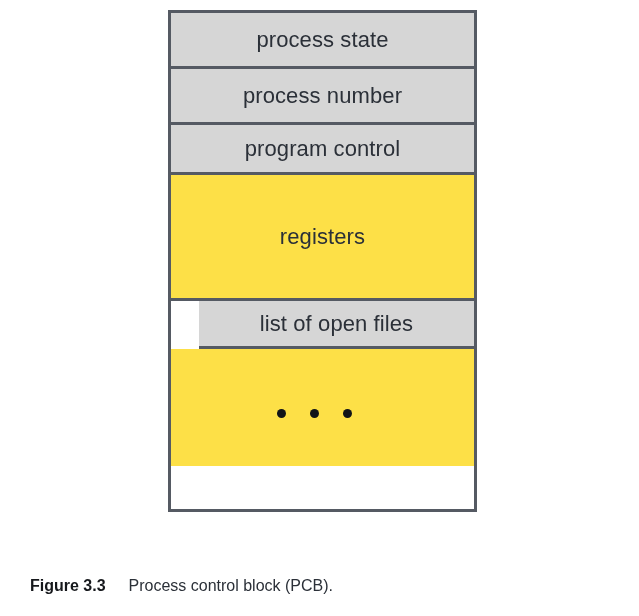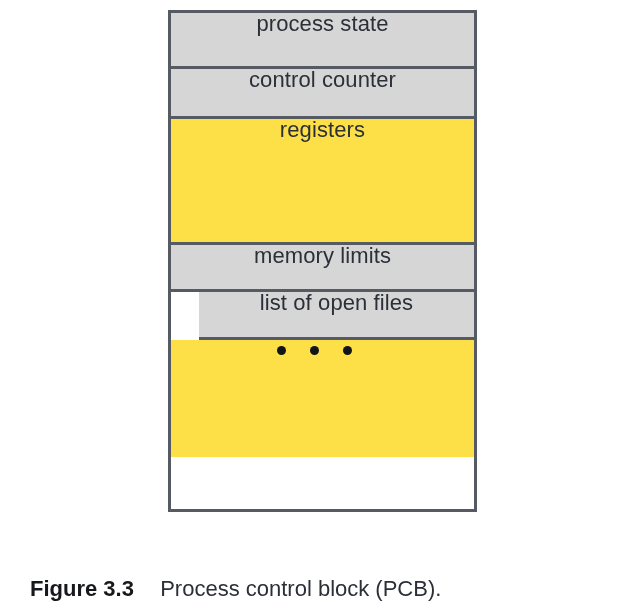--- a/index.html
+++ b/index.html
@@ -24,21 +24,21 @@
     box-sizing: border-box;
     border: 3px solid #555a63;
     background: #ffffff;
     display: flex;
     flex-direction: column;
   }
 
   .pcb-row {
     box-sizing: border-box;
     display: flex;
-    align-items: flex-start;
+    align-items: center;
     justify-content: center;
     border-bottom: 3px solid #555a63;
     position: relative;
   }
   .pcb-row:last-child {
     border-bottom: none;
   }
 
   .fill-gray  { background: #d6d6d6; }
   .fill-blue  { background: #fde047; }
@@ -72,21 +72,21 @@
     width: 9px;
     height: 9px;
     border-radius: 50%;
     background: #111418;
   }
 
   #figure-caption {
     position: absolute;
     left: 30px;
     top: 576px;
-    font-size: 22px;
+    font-size: 16px;
     line-height: 1.2;
     color: #2b3038;
     white-space: nowrap;
   }
   #figure-caption .caption-label {
     font-weight: bold;
     color: #16181c;
   }
   #figure-caption .caption-gap {
     display: inline-block;
@@ -95,32 +95,32 @@
 </style>
 </head>
 <body>
 
 <div id="pcb-diagram">
 
   <div class="pcb-row fill-gray h-state">
     <span class="row-label">process state</span>
   </div>
 
+  <div class="pcb-row fill-gray h-number">
+    <span class="row-label">process number</span>
+  </div>
 
   <div class="pcb-row fill-gray h-counter">
-    <span class="row-label">control counter</span>
+    <span class="row-label">program control</span>
   </div>
 
   <div class="pcb-row fill-blue h-registers">
     <span class="row-label">registers</span>
   </div>
 
-  <div class="pcb-row fill-gray h-memory">
-    <span class="row-label">memory limits</span>
-  </div>
 
   <div class="pcb-row fill-gray h-files">
     <span class="row-label">list of open files</span>
   </div>
 
   <div class="pcb-row fill-blue h-ellipsis">
     <span class="ellipsis-dots">
       <span class="dot"></span>
       <span class="dot"></span>
       <span class="dot"></span>

